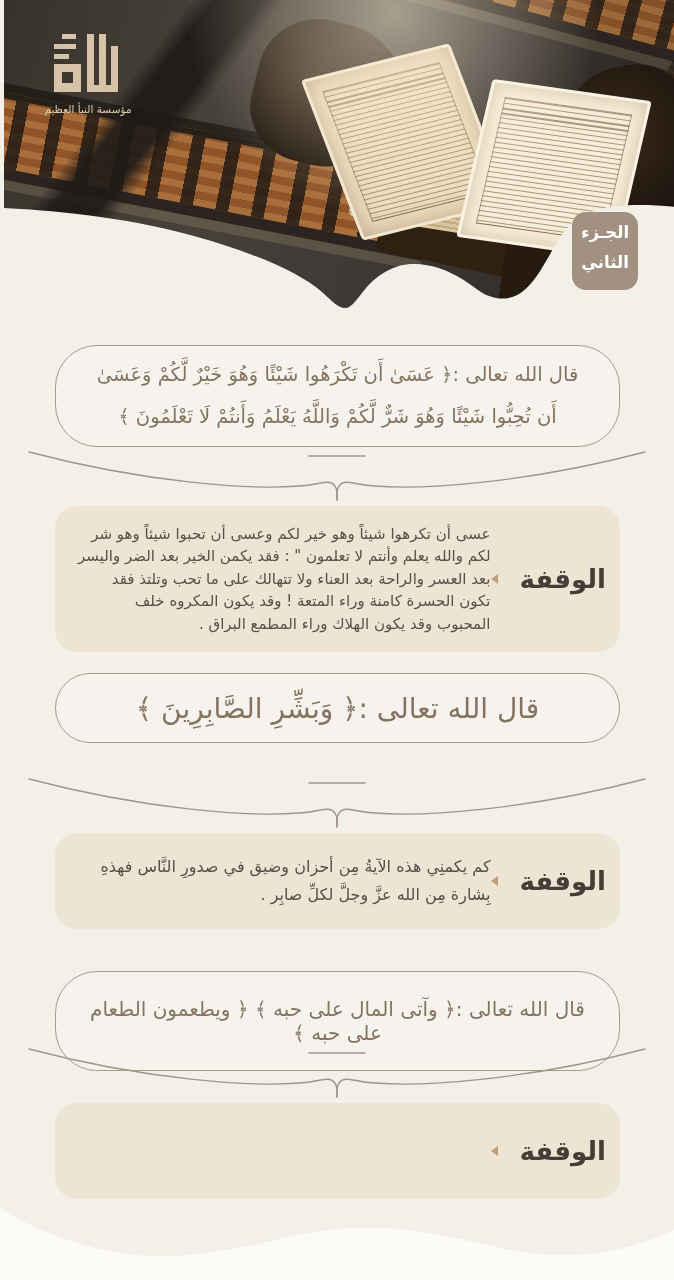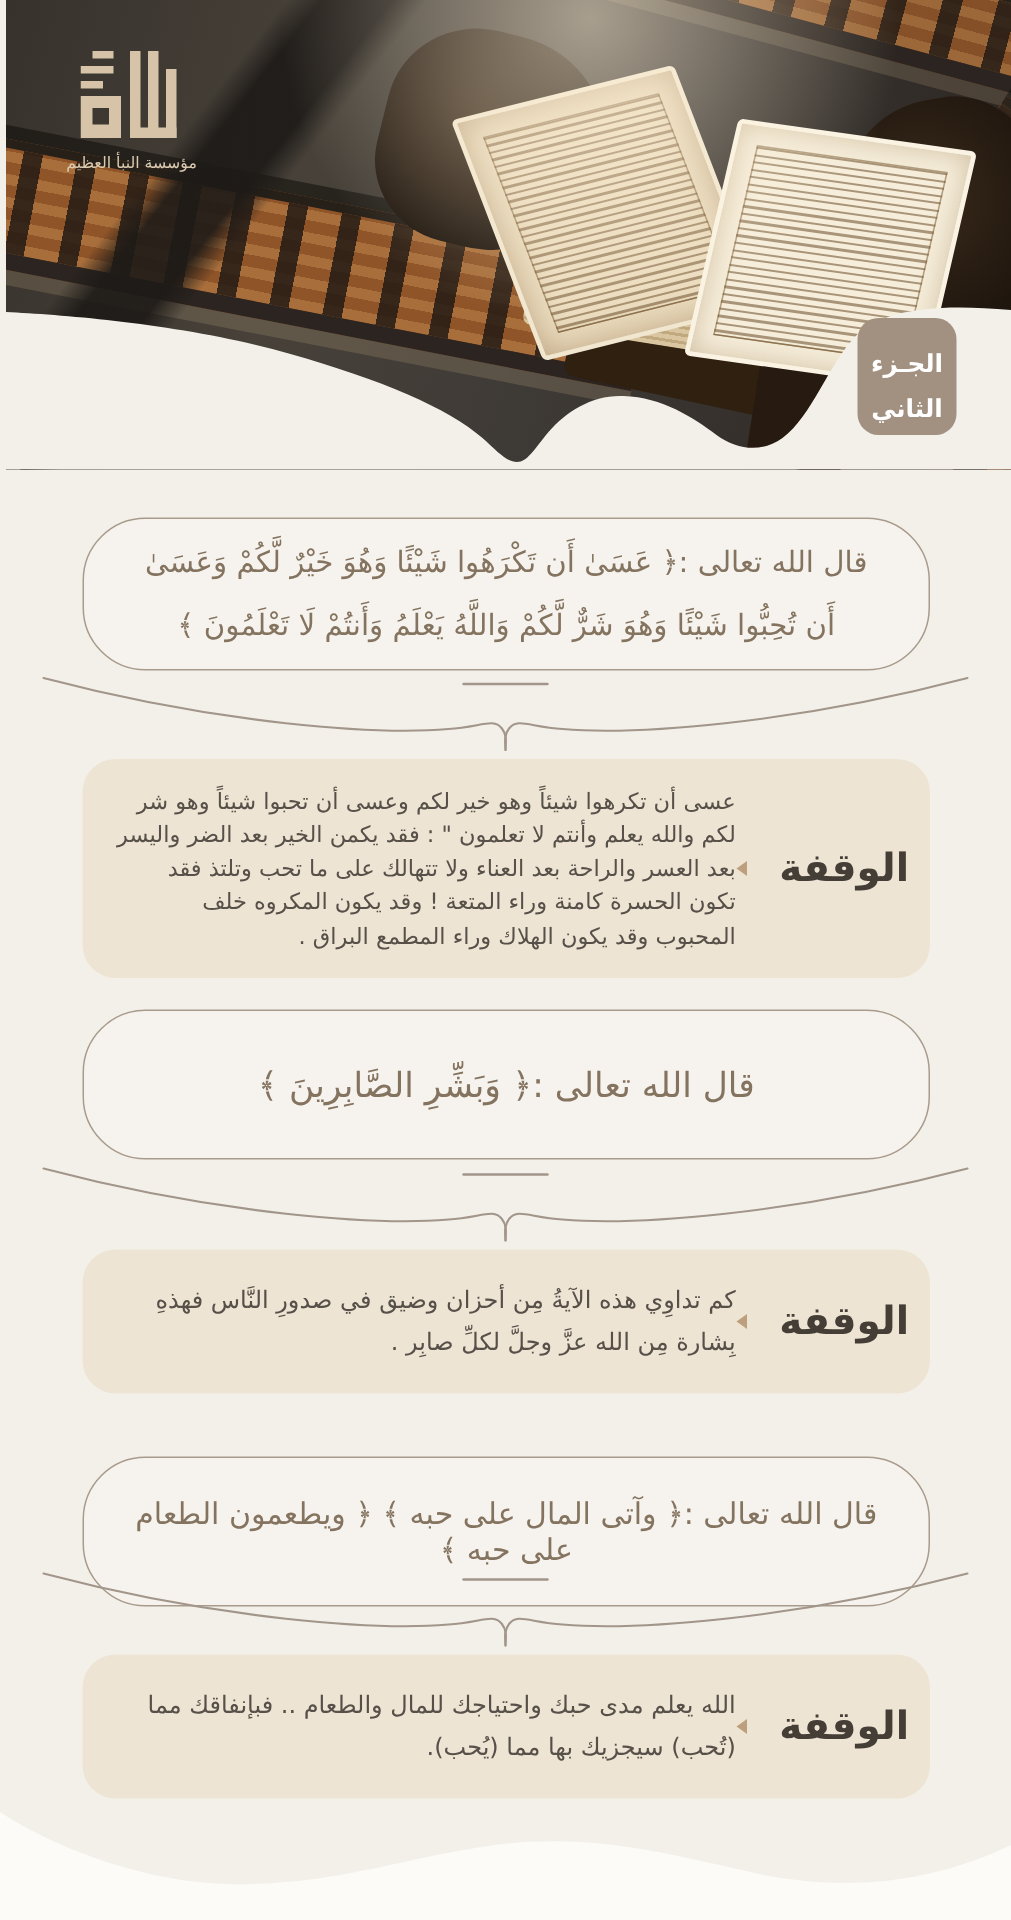--- a/index.html
+++ b/index.html
@@ -61,33 +61,33 @@
 
   
   .logo{ position:absolute; left:28px; top:34px; width:112px; text-align:center; direction:rtl; }
   .logo svg{ display:block; margin:0 auto; }
   .logo-caption{ margin-top:7px; font-size:10.5px; color:#dccbb0; letter-spacing:.2px; }
 
   
   .badge{
     position:absolute; top:212px; left:568px; width:66px; height:78px;
     background:#a29180; border-radius:14px; color:#fff; text-align:center;
-    font-weight:bold; font-size:16.5px; line-height:1.8; padding-top:16px;
+    font-weight:bold; font-size:16.5px; line-height:1.8; padding-top:6px;
   }
 
   
   .verse-box{
     position:absolute; left:55px; width:565px;
     background:#f6f3ee; border:1.5px solid #a89b8c; border-radius:42px;
     display:flex; align-items:center; justify-content:center; text-align:center;
     color:#84735f; padding:17px 34px;
   }
   .verse-box p{ width:100%; }
   .v1{ top:345px; height:102px; font-size:19.5px; line-height:2.15; }
-  .v2{ top:673px; height:100px; font-size:23px;justify-content:flex-end; }
+  .v2{ top:673px; height:70px; font-size:28px;justify-content:flex-end; }
   .v3{ top:943px; height:100px; font-size:20px;margin-top:28px; }
 
   
   .divider{ position:absolute; left:27px; width:620px; height:52px; }
   .divider svg{ display:block; width:620px; height:52px; }
   .d1{ top:449px; } .d2{ top:776px; } .d3{ top:1046px; }
 
   
   .pause-box{
     position:absolute; left:55px; width:565px;
@@ -193,21 +193,21 @@
         <path d="M282,7 L338,7" stroke-width="1.6"></path>
       </g>
     </svg>
   </div>
 
   <section class="pause-box p2">
     <div class="pause-label-wrap">
       <span class="pause-label">الوقفة</span>
       <span class="pause-marker"></span>
     </div>
-    <p class="pause-text">كم تداوِي هذه الآيةُ مِن أحزان وضيق في صدورِ النَّاس فهذهِ بِشارة مِن الله عزَّ وجلَّ لكلِّ صابِر .</p>
+    <p class="pause-text">كم يكمنِي هذه الآيةُ مِن أحزان وضيق في صدورِ النَّاس فهذهِ بِشارة مِن الله عزَّ وجلَّ لكلِّ صابِر .</p>
   </section>
 
   <section class="verse-box v3">
     <p>قال الله تعالى :﴿ وآتى المال على حبه ﴾ ﴿ ويطعمون الطعام على حبه ﴾</p>
   </section>
 
   <div class="divider d3">
     <svg viewBox="0 0 620 52">
       <g fill="none" stroke="#a2958a" stroke-width="1.4" stroke-linecap="round">
         <path d="M2,3 C120,34 225,41 272,37 C294,35.5 302,29.5 307.5,36.5 C311.5,41.5 310,47 310,51"></path>
@@ -215,20 +215,19 @@
         <path d="M282,7 L338,7" stroke-width="1.6"></path>
       </g>
     </svg>
   </div>
 
   <section class="pause-box p3">
     <div class="pause-label-wrap">
       <span class="pause-label">الوقفة</span>
       <span class="pause-marker"></span>
     </div>
-    <p class="pause-text">الله يعلم مدى حبك واحتياجك للمال والطعام .. فبإنفاقك مما (تُحب) سيجزيك بها مما (يُحب).</p>
   </section>
 
   <svg class="bottom-wave" viewBox="0 0 674 80" preserveAspectRatio="none">
     <path fill="#fcfbf8" d="M0,8 C30,28 90,54 150,56 C220,58 270,38 330,30 C390,22 440,34 500,48 C560,62 620,56 674,30 L674,80 L0,80 Z"></path>
   </svg>
 
 </div>
 
 </body></html>

